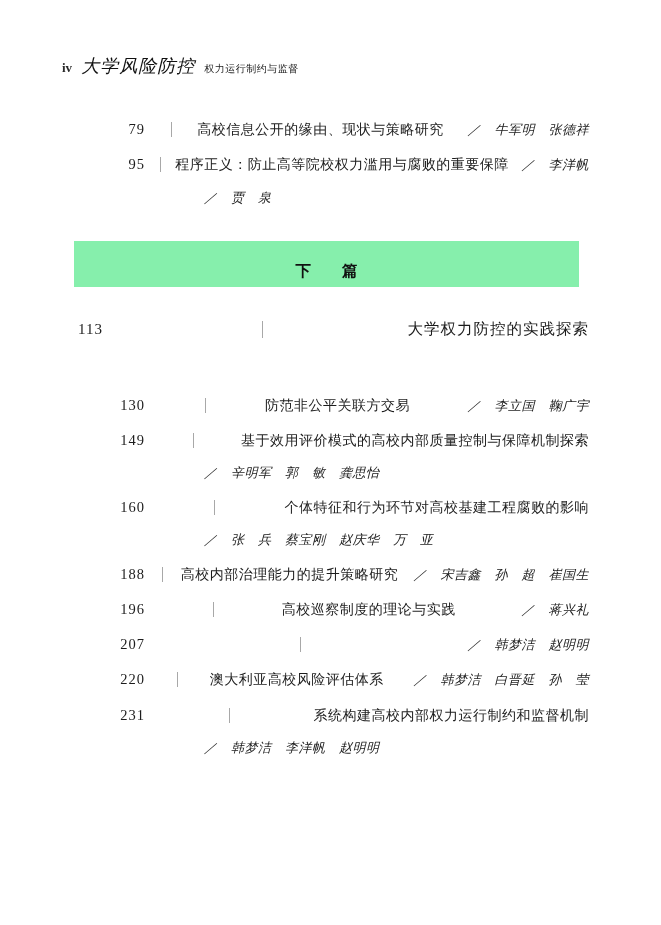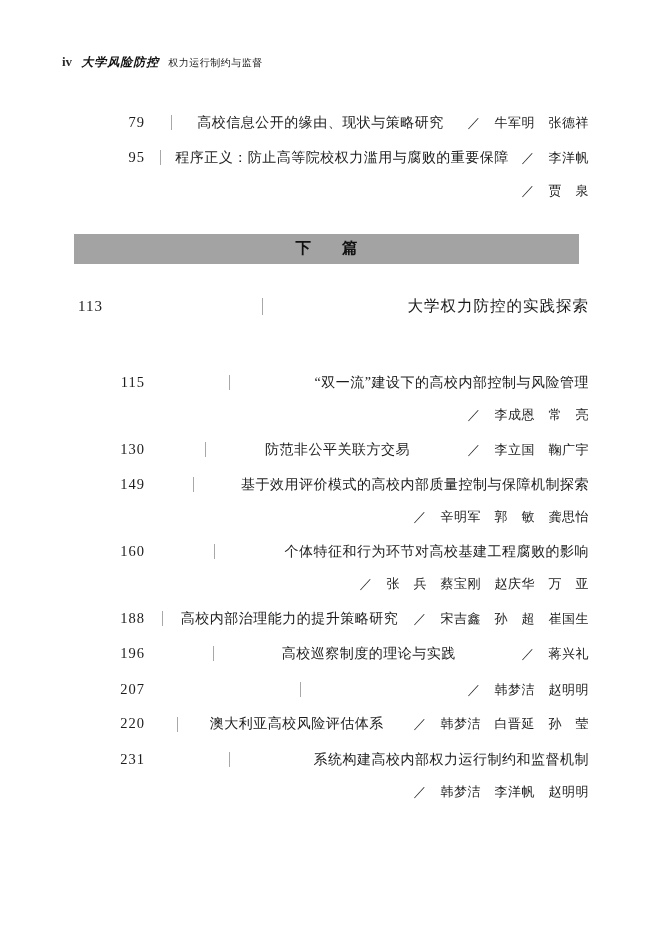--- a/index.html
+++ b/index.html
@@ -26,22 +26,22 @@
     align-items: baseline;
     gap: 9px;
     margin-bottom: 42px;
   }
   .header .pagenum {
     font-size: 13px;
     color: #2a2a2a;
     font-weight: bold;
   }
   .header .book-title {
-    font-size: 12px;
-    font-weight: bold;
+    font-size: 18px;
+    font-weight: normal;
     font-style: italic;
     letter-spacing: 1px;
     color: #111;
   }
   .header .book-subtitle {
     font-size: 10px;
     color: #222;
     letter-spacing: 0.5px;
   }
   
@@ -69,40 +69,40 @@
     margin: 0 14px;
     align-self: center;
     flex: 0 0 auto;
   }
   .entry-title {
     font-size: 14px;
     color: #1c1c1c;
     letter-spacing: 0.5px;
   }
   .authors {
+    font-style: italic;
     font-size: 13px;
     color: #222;
     letter-spacing: 0.5px;
   }
   .authors.inline {
     margin-left: 12px;
     white-space: nowrap;
   }
   .authors.second-line {
     margin: 15px 0 4px 142px;
     line-height: 1.3;
-    text-align: right;
   }
   
   .section-band {
     margin: 34px 0 32px 12px;
     width: 505px;
-    background: #a3a3a3;
+    background: #86efac;
     text-align: center;
-    padding: 4px 0 5px 0;
+    padding: 20px 0 5px 0;
   }
   .section-label {
     font-size: 15.5px;
     font-weight: bold;
     color: #111;
     font-family: "Liberation Sans", sans-serif;
   }
   
   .toc-entry.chapter {
     margin: 0 0 56px 0;
@@ -157,28 +157,20 @@
       <div class="section-band"><span class="section-label">下　　篇</span></div>
       <div class="toc-entry chapter">
         <div class="entry-line">
           <span class="entry-page">113</span>
           <span class="entry-bar"></span>
           <span class="entry-title">大学权力防控的实践探索</span>
         </div>
       </div>
       <div class="toc-entry">
         <div class="entry-line">
-          <span class="entry-page">115</span>
-          <span class="entry-bar"></span>
-          <span class="entry-title">“双一流”建设下的高校内部控制与风险管理</span>
-        </div>
-        <div class="authors second-line">／　李成恩　常　亮</div>
-      </div>
-      <div class="toc-entry">
-        <div class="entry-line">
           <span class="entry-page">130</span>
           <span class="entry-bar"></span>
           <span class="entry-title">防范非公平关联方交易</span>
           <span class="authors inline">／　李立国　鞠广宇</span>
         </div>
       </div>
       <div class="toc-entry">
         <div class="entry-line">
           <span class="entry-page">149</span>
           <span class="entry-bar"></span>

